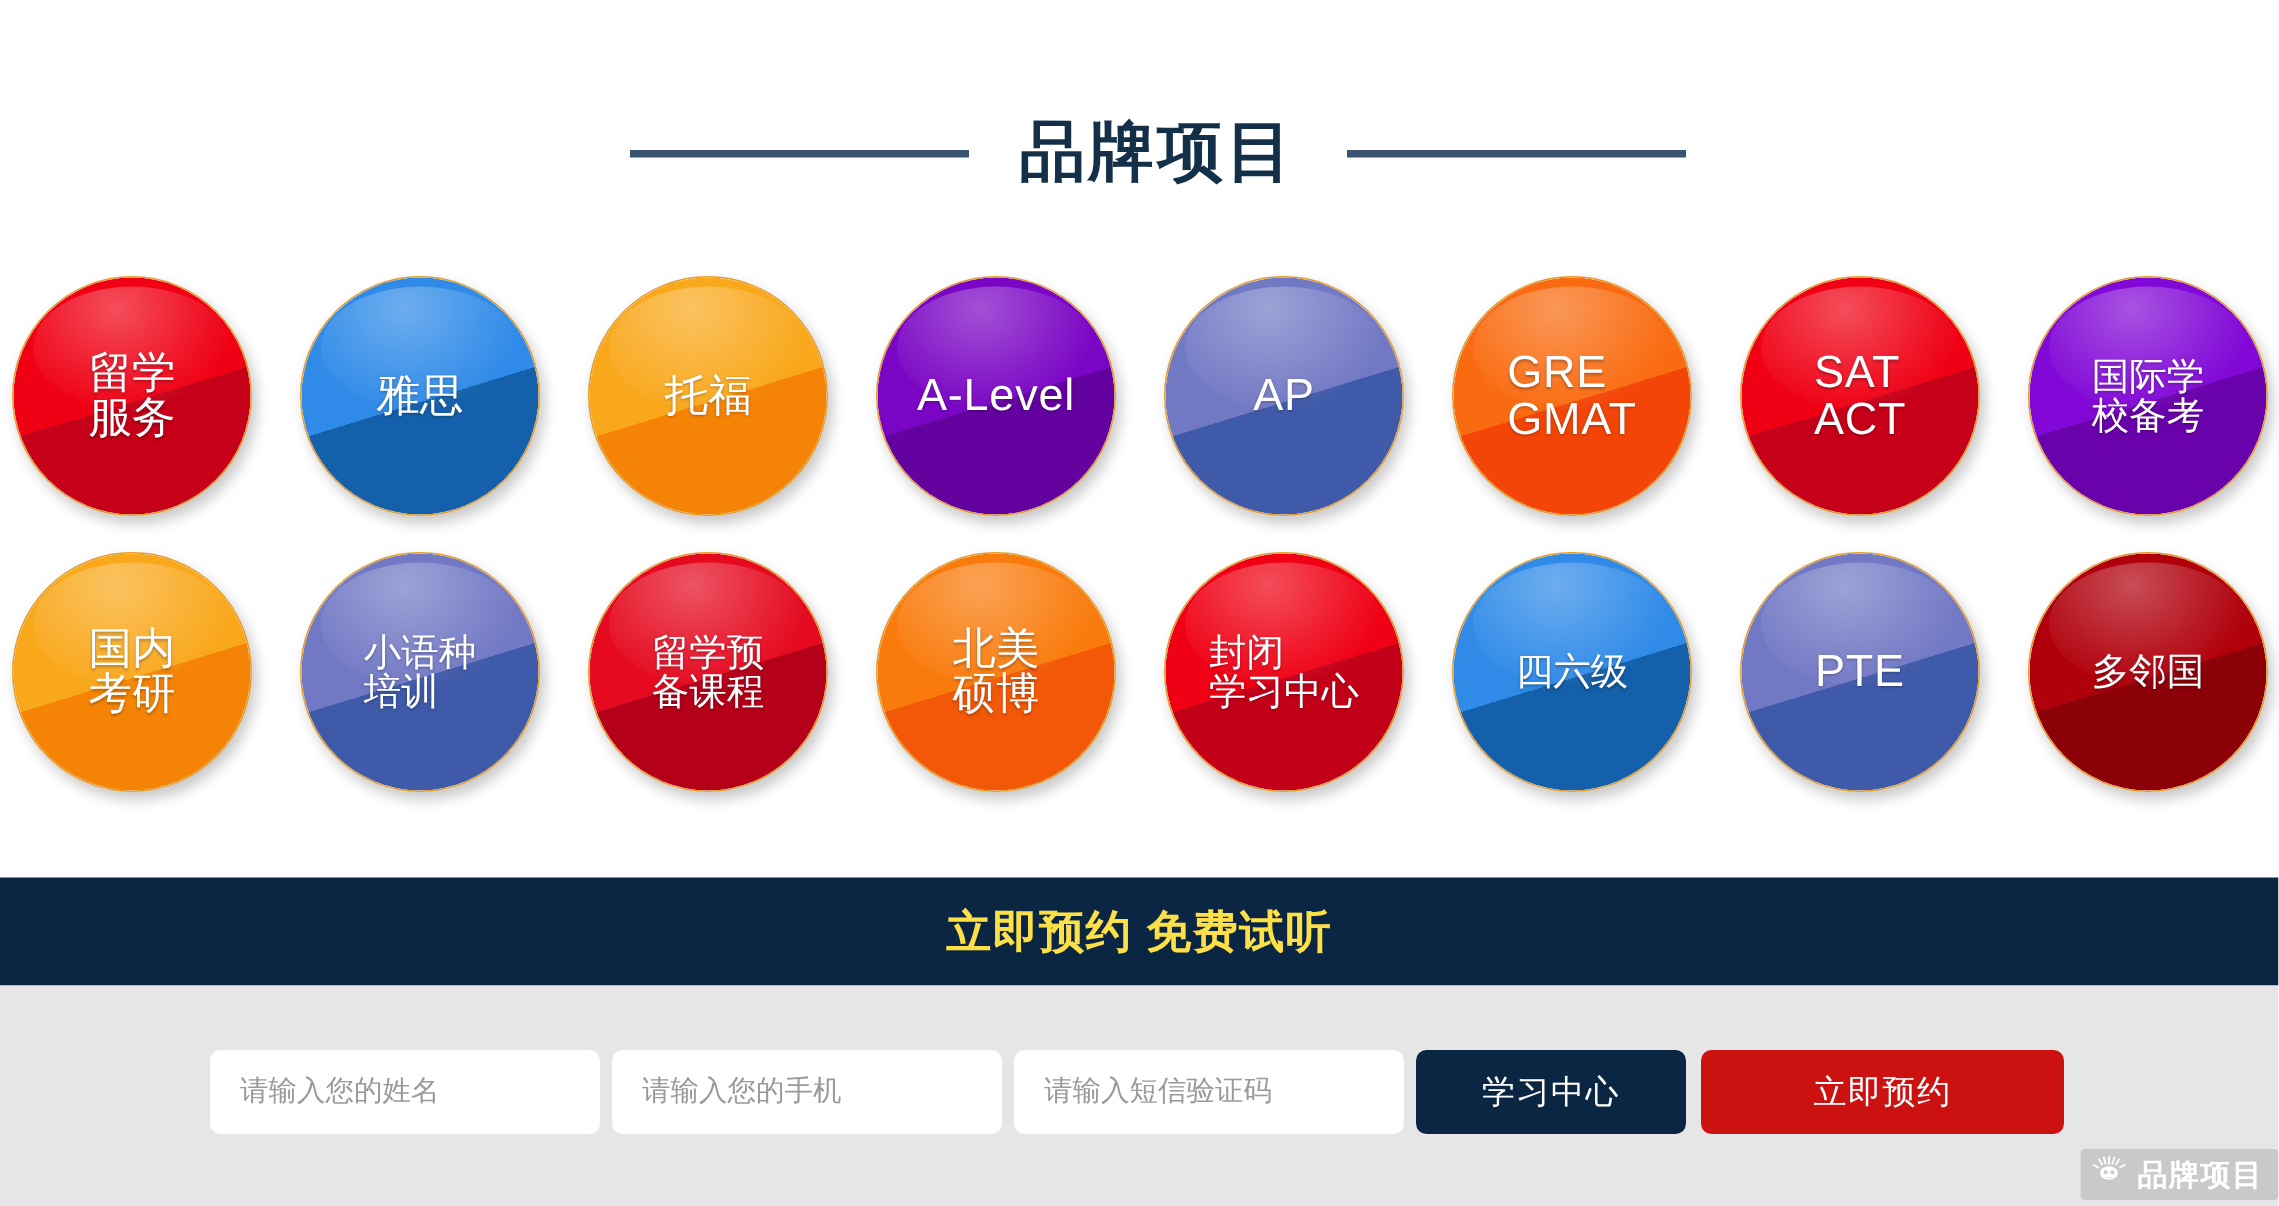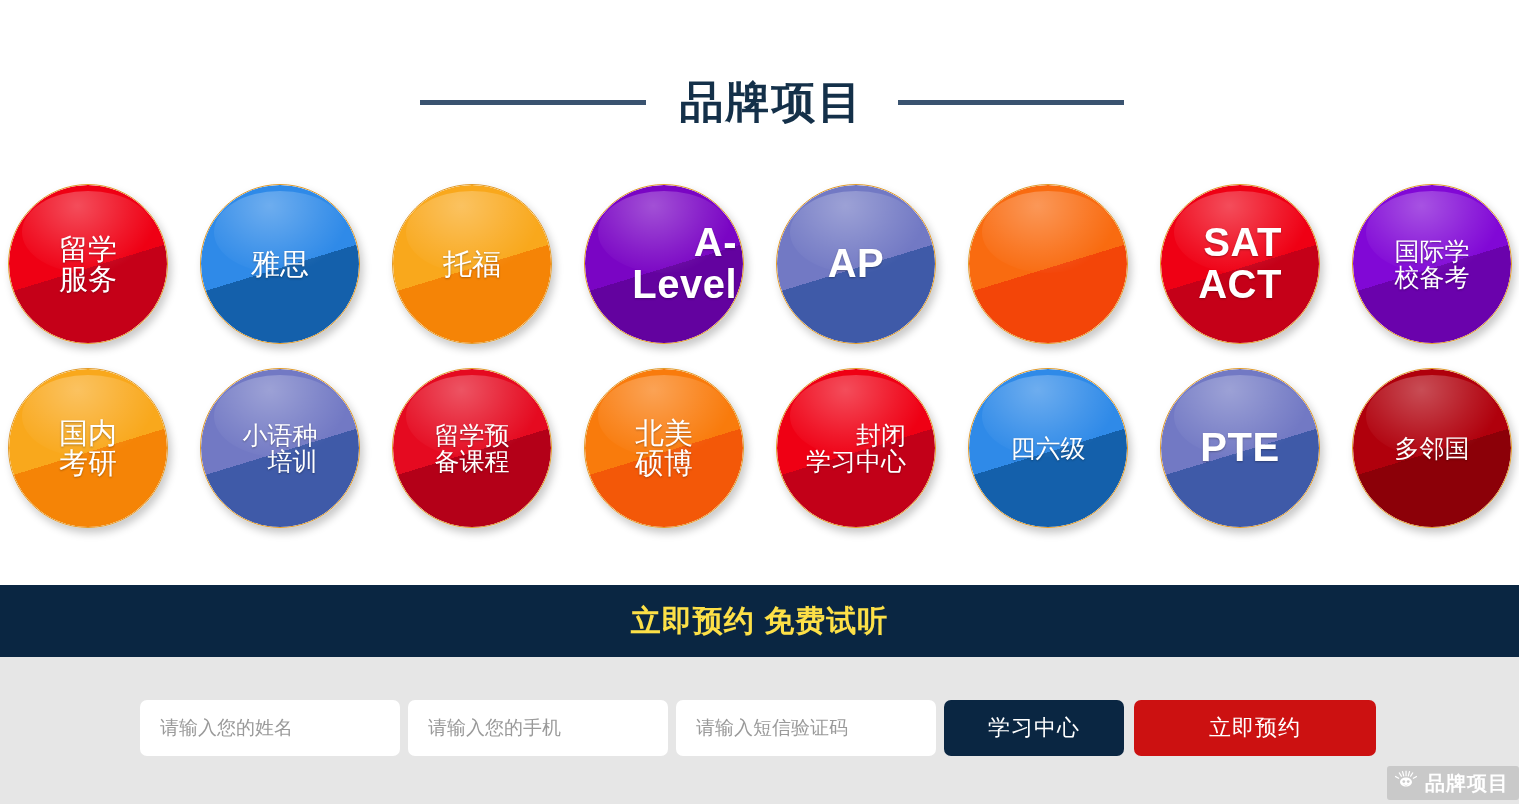--- a/index.html
+++ b/index.html
@@ -84,29 +84,29 @@
     width: 84%;
     height: 52%;
     border-radius: 50%;
     background: radial-gradient(ellipse at 42% 18%, rgba(255,255,255,0.30) 0%, rgba(255,255,255,0.10) 48%, rgba(255,255,255,0) 75%);
     pointer-events: none;
   }
   .bubble .label {
     position: relative;
     z-index: 3;
     color: #ffffff;
-    text-align: right;
+    text-align: left;
     font-size: 29px;
     line-height: 1.04;
     font-weight: 400;
     text-shadow: 0 1px 2px rgba(0,0,0,0.30);
     padding: 0 6px;
     white-space: pre-line;
   }
-  .bubble .label.lat { font-size: 40px; letter-spacing: 0.5px; font-weight: bold; }
+  .bubble .label.lat { font-size: 30px; letter-spacing: 0.5px; }
   .bubble .label.small { font-size: 25px; }
 
   
   .cta-banner {
     position: absolute;
     left: 0;
     top: 585px;
     width: 1519px;
     height: 72px;
     background: #0a2642;
@@ -229,20 +229,22 @@
         <span class="label lat">A-Level</span>
       </div>
       <div class="bubble" style="left:768px">
         <span class="face" style="background: linear-gradient(163deg, rgb(114, 121, 196) 0%, rgb(114, 121, 196) 52%, rgb(63, 90, 168) 52%, rgb(63, 90, 168) 100%);"></span>
         <span class="gloss"></span>
         <span class="label lat">AP</span>
       </div>
       <div class="bubble" style="left:960px">
         <span class="face" style="background: linear-gradient(163deg, rgb(249, 107, 16) 0%, rgb(249, 107, 16) 52%, rgb(243, 69, 8) 52%, rgb(243, 69, 8) 100%);"></span>
         <span class="gloss"></span>
+        <span class="label lat">GRE
+GMAT</span>
       </div>
       <div class="bubble" style="left:1152px">
         <span class="face" style="background: linear-gradient(163deg, rgb(239, 0, 20) 0%, rgb(239, 0, 20) 52%, rgb(197, 0, 24) 52%, rgb(197, 0, 24) 100%);"></span>
         <span class="gloss"></span>
         <span class="label lat">SAT
 ACT</span>
       </div>
       <div class="bubble" style="left:1344px">
         <span class="face" style="background: linear-gradient(163deg, rgb(129, 8, 214) 0%, rgb(129, 8, 214) 52%, rgb(106, 2, 172) 52%, rgb(106, 2, 172) 100%);"></span>
         <span class="gloss"></span>

